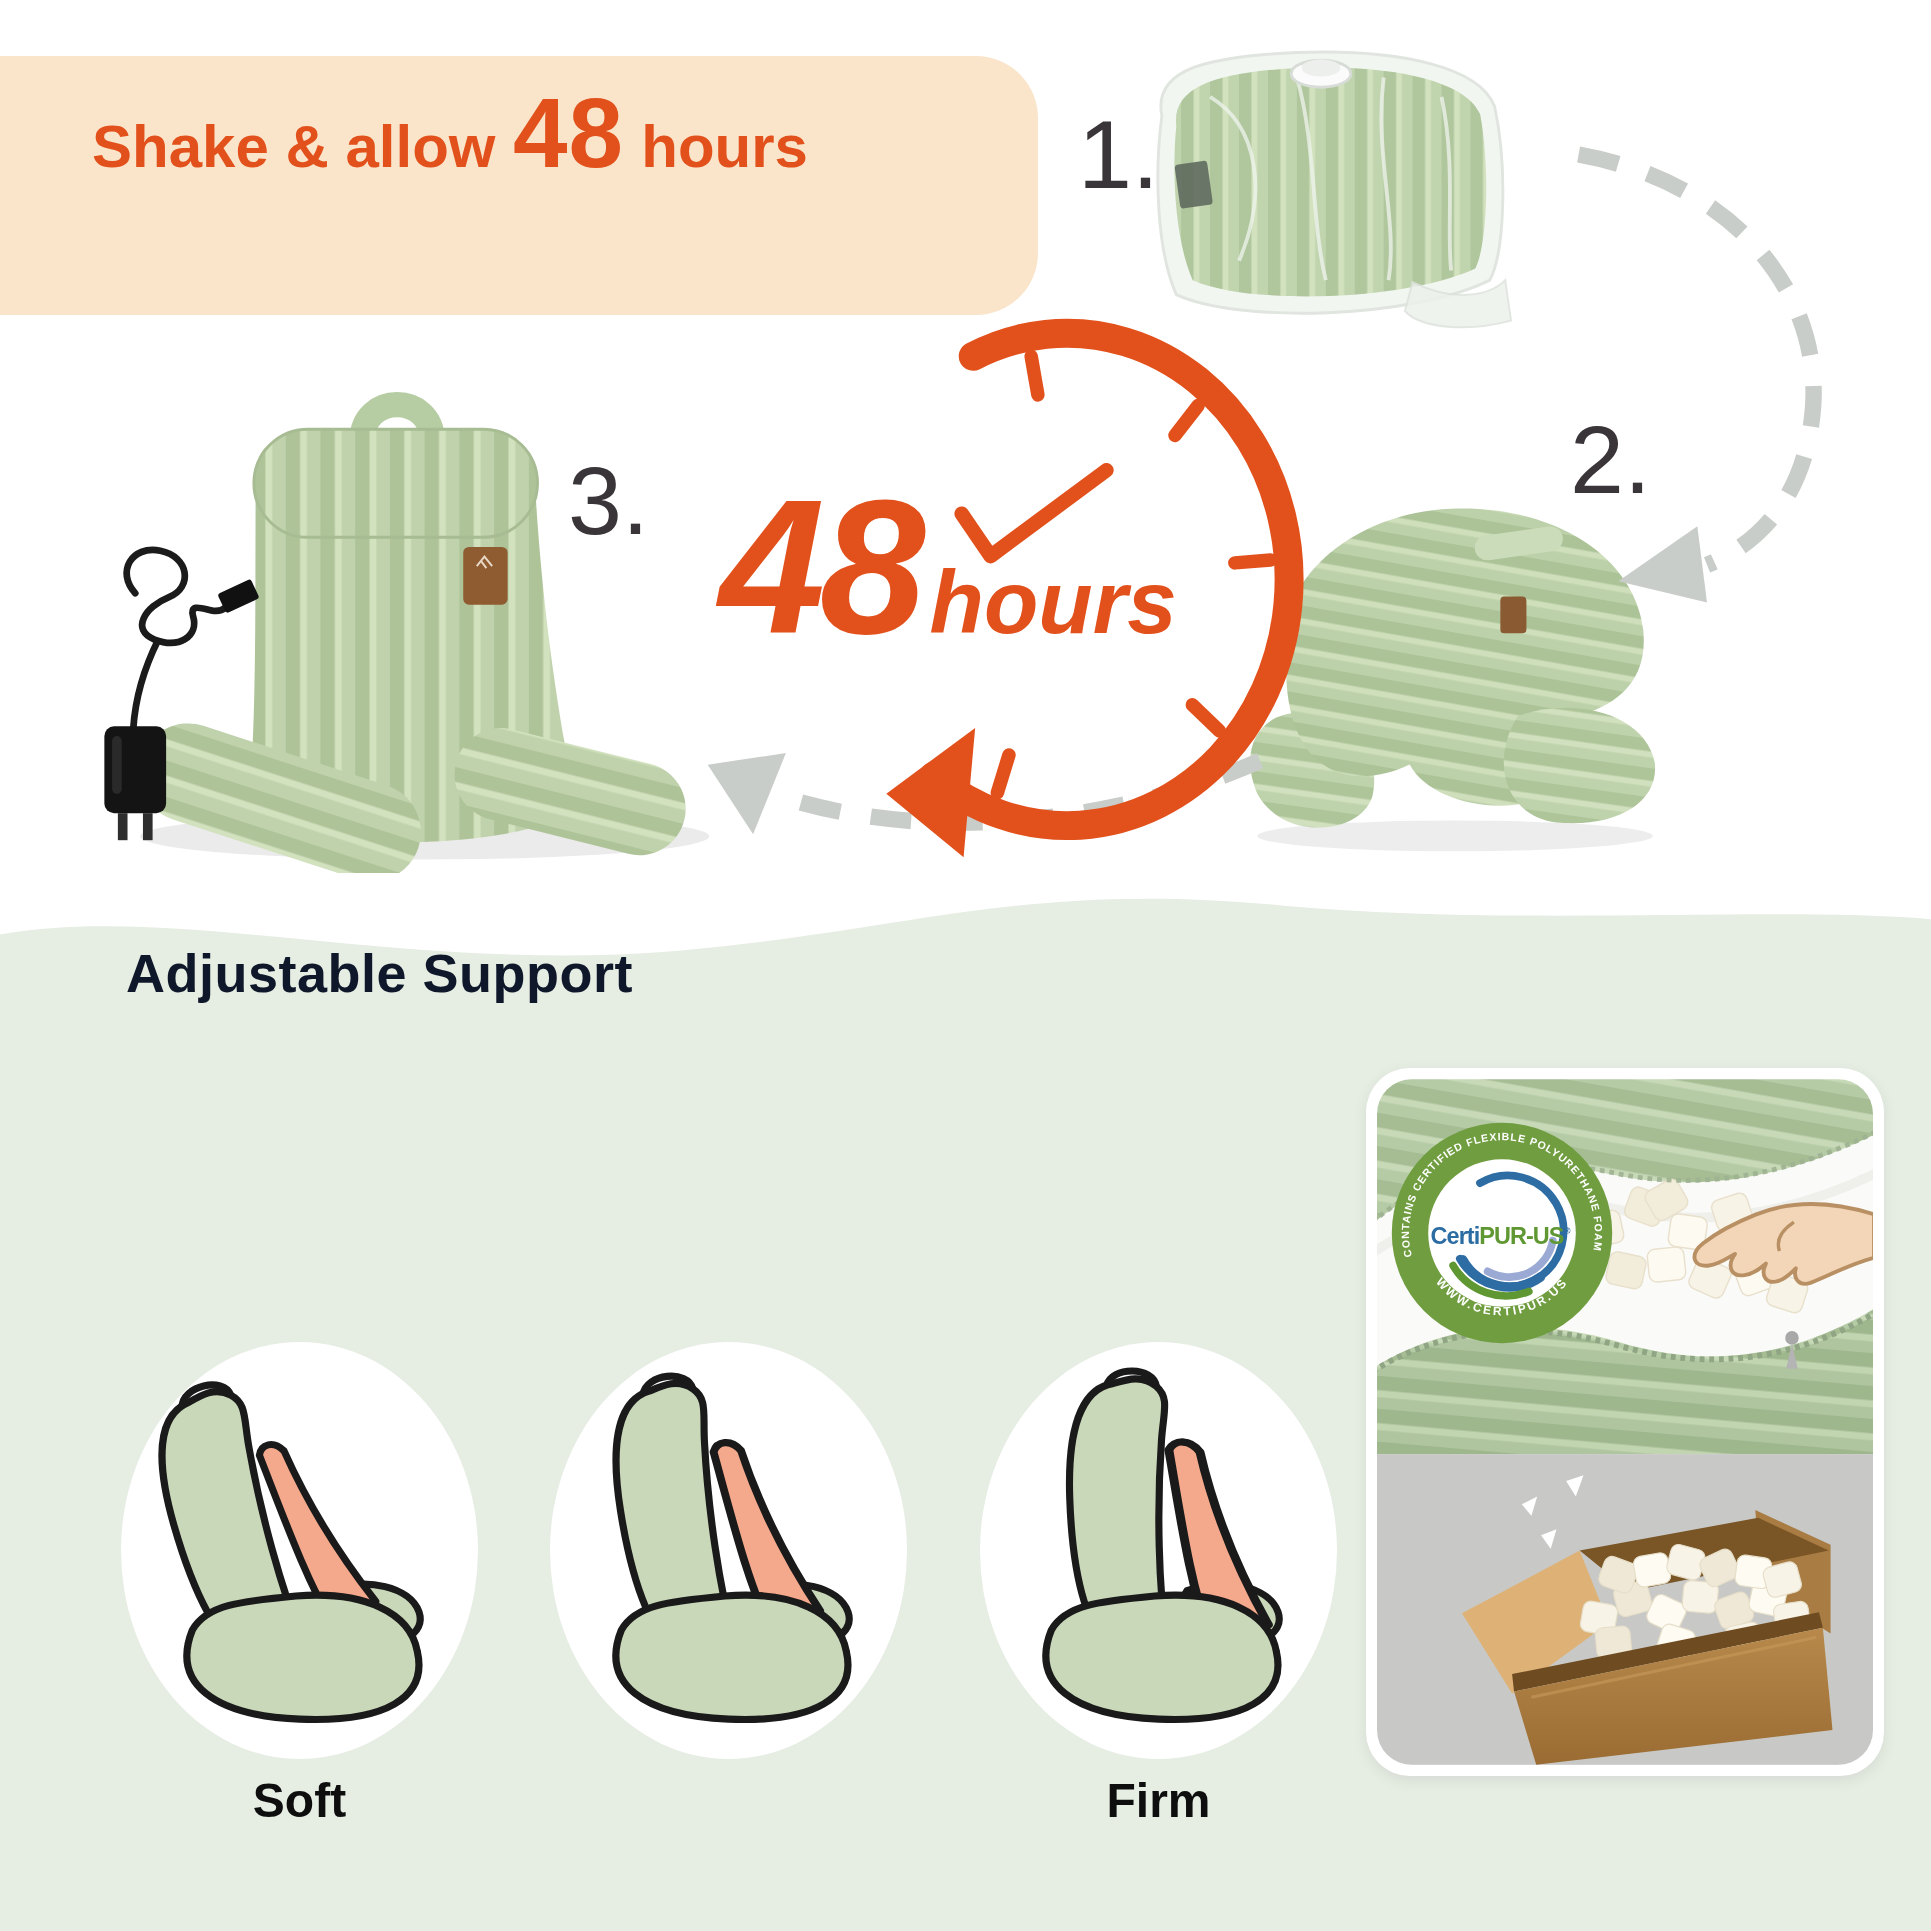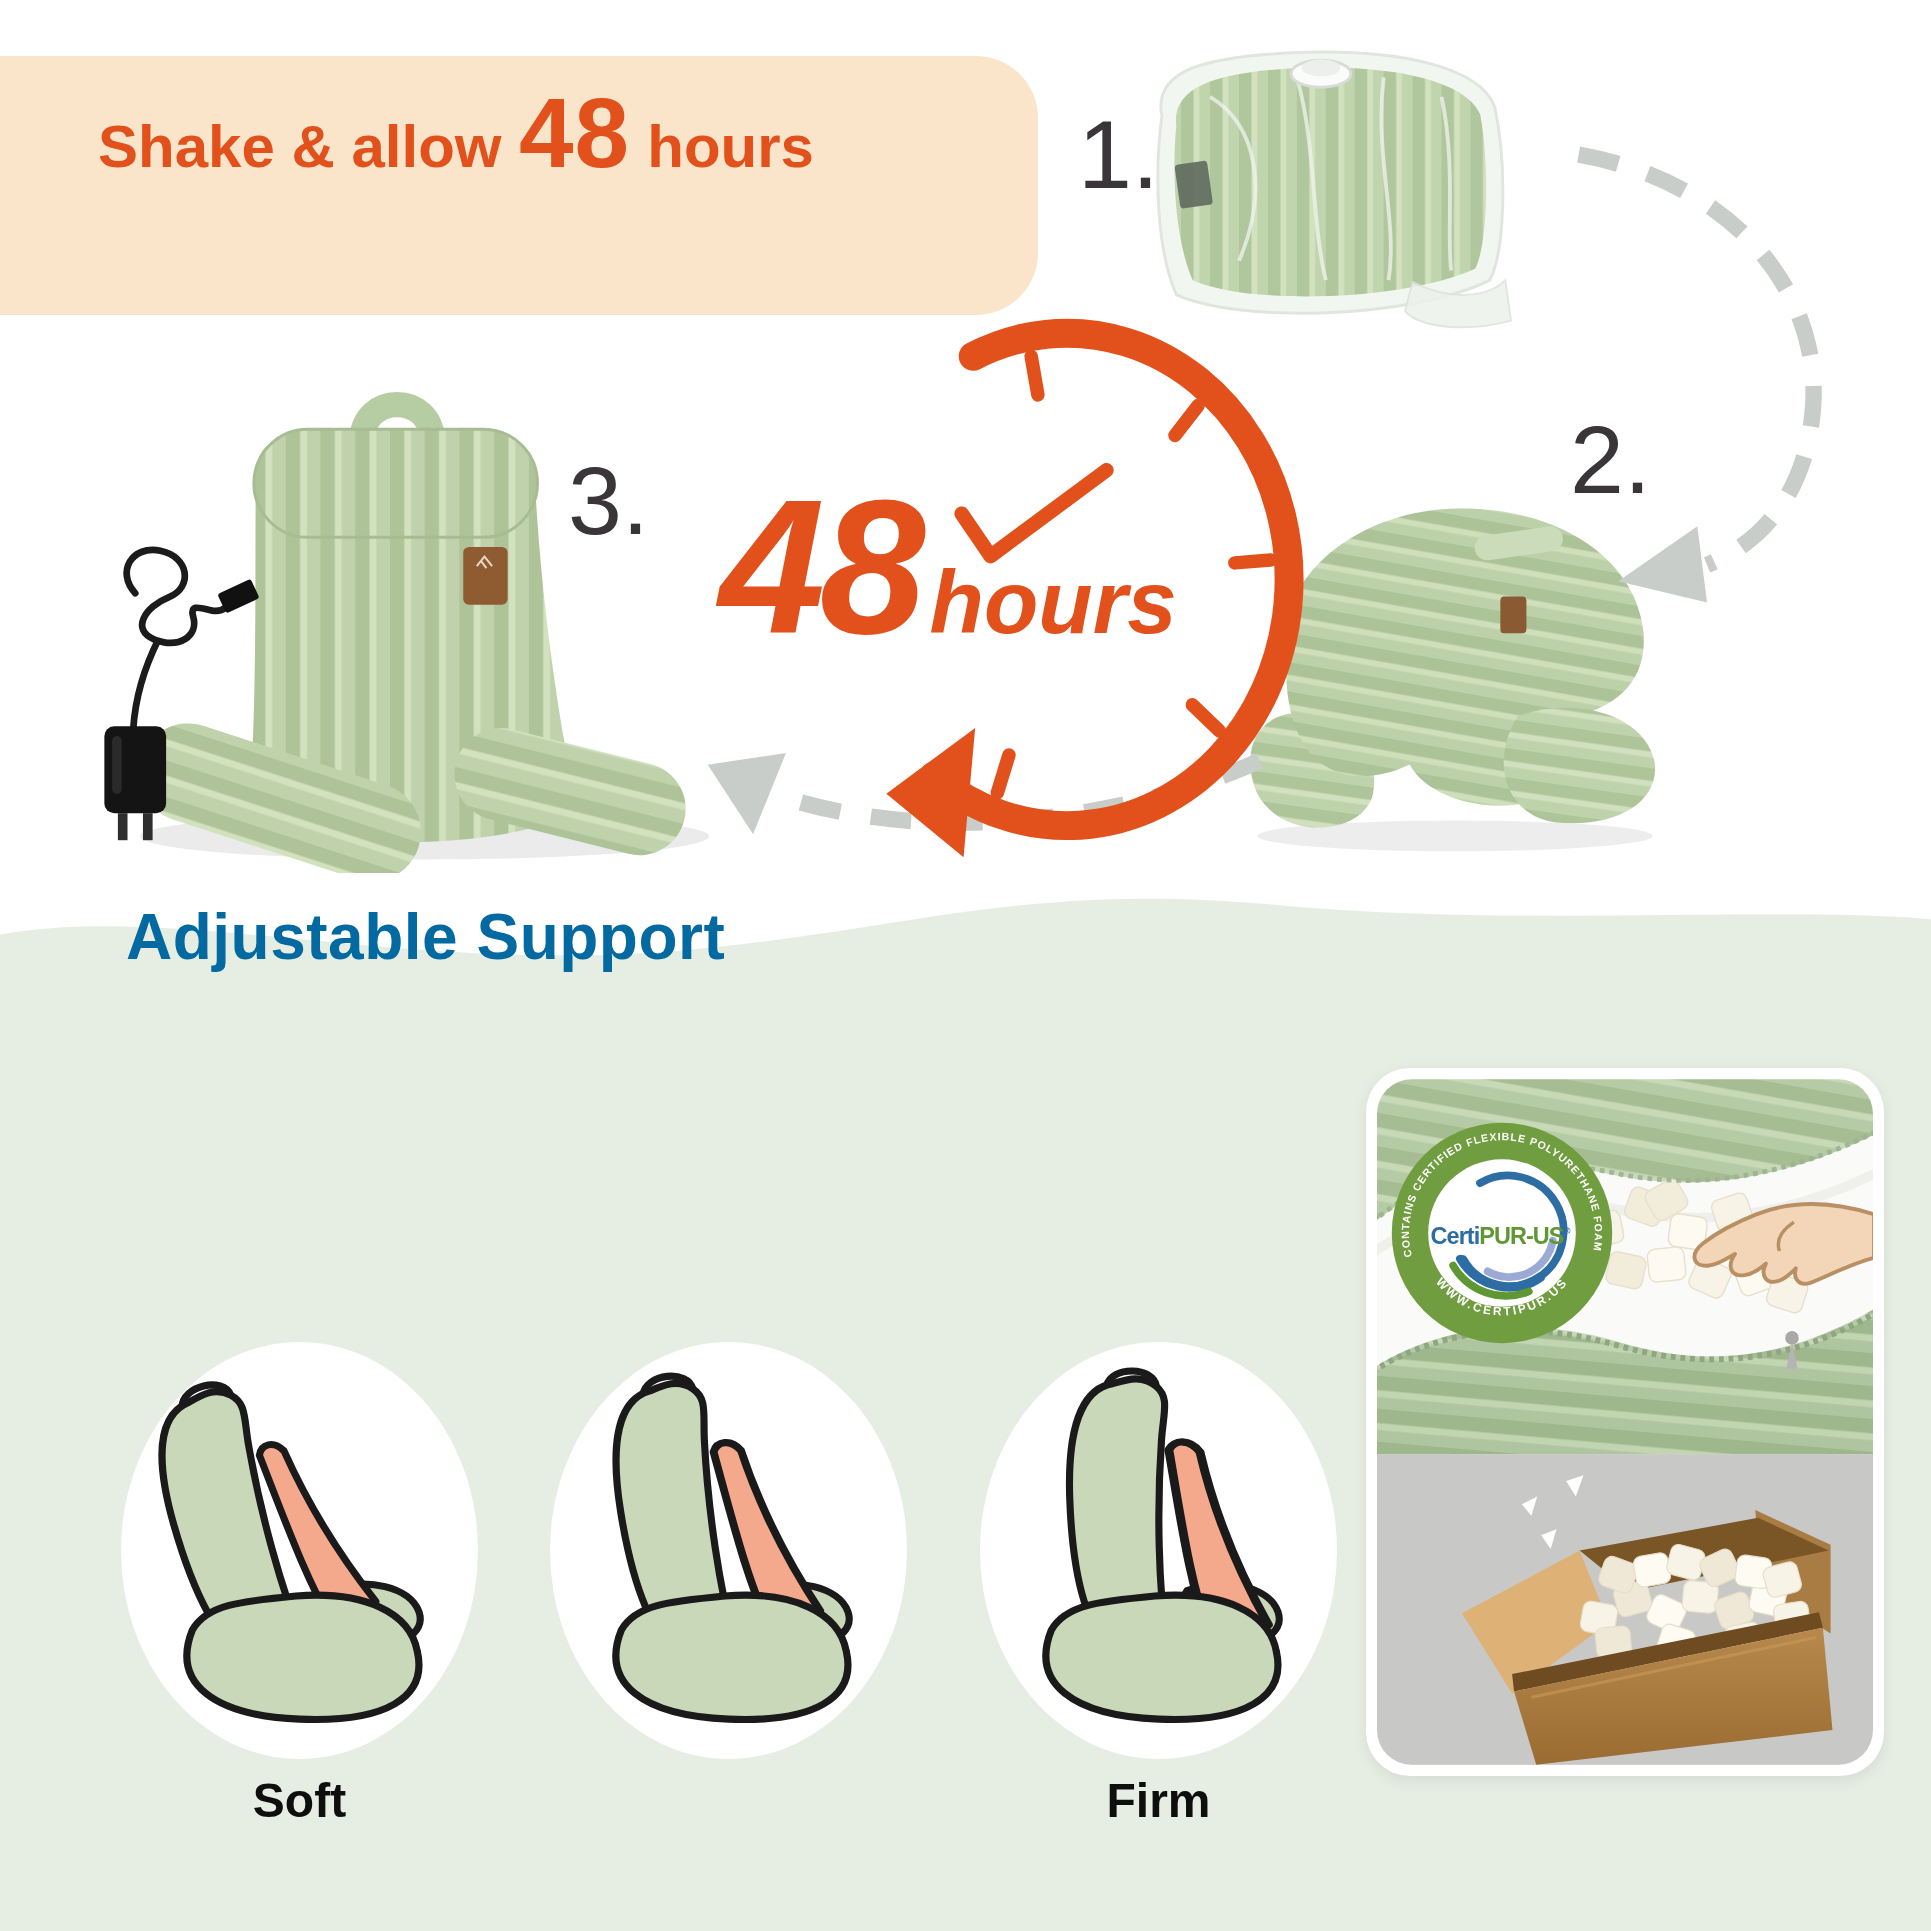--- a/index.html
+++ b/index.html
@@ -4,34 +4,34 @@
 <style>
   html,body{margin:0;padding:0;background:#fff;}
   .canvas{position:relative;width:1931px;height:1931px;overflow:hidden;background:#ffffff;
           font-family:"Liberation Sans", sans-serif;}
   .abs{position:absolute;}
   svg{display:block;}
 
   
   .banner{position:absolute;left:0;top:56px;width:1038px;height:259px;background:#FAE5CB;
           border-radius:0 62px 62px 0;box-sizing:border-box;padding:35px 0 0 92px;color:#E2511C;}
-  .banner-line{display:flex;align-items:baseline;font-size:60px;font-weight:700;line-height:85px;white-space:pre;margin-left:6px;}
+  .banner-line{display:flex;align-items:baseline;font-size:60px;font-weight:700;line-height:85px;white-space:pre;}
   .banner-48{font-size:98px;font-weight:800;line-height:85px;margin:0 17.4px;letter-spacing:1px;}
 
   
   .step{position:absolute;font-size:97px;font-weight:400;color:#3A3538;line-height:1;z-index:3;}
 
   
   .clock-text{position:absolute;left:719px;top:471px;display:flex;align-items:baseline;color:#E2511C;
               font-style:italic;font-weight:700;z-index:3;}
   .clock-text .num{font-size:191px;line-height:1;letter-spacing:-5.8px;}
   .clock-text .unit{font-size:89px;line-height:1;margin-left:9.7px;}
 
   
-  .support-title{position:absolute;left:126px;top:900px;font-size:64px;font-weight:700;color:#0369a1;
+  .support-title{position:absolute;left:126px;top:942px;font-size:54px;font-weight:700;color:#0f172a;
                  letter-spacing:0.5px;z-index:3;}
   .support-body{position:absolute;left:128px;top:1064px;font-size:51px;color:#101010;line-height:71px;z-index:3;}
 
   .opt-card{position:absolute;top:1342px;width:357px;height:417px;background:#ffffff;border-radius:50%;z-index:2;}
   .opt-card svg{width:100%;height:100%;}
   .opt-label{position:absolute;top:1773px;width:357px;text-align:center;font-size:48px;font-weight:700;
              color:#0e0e0e;z-index:3;}
 
   
   .panel{position:absolute;left:1366px;top:1068px;width:518px;height:708px;background:#ffffff;

